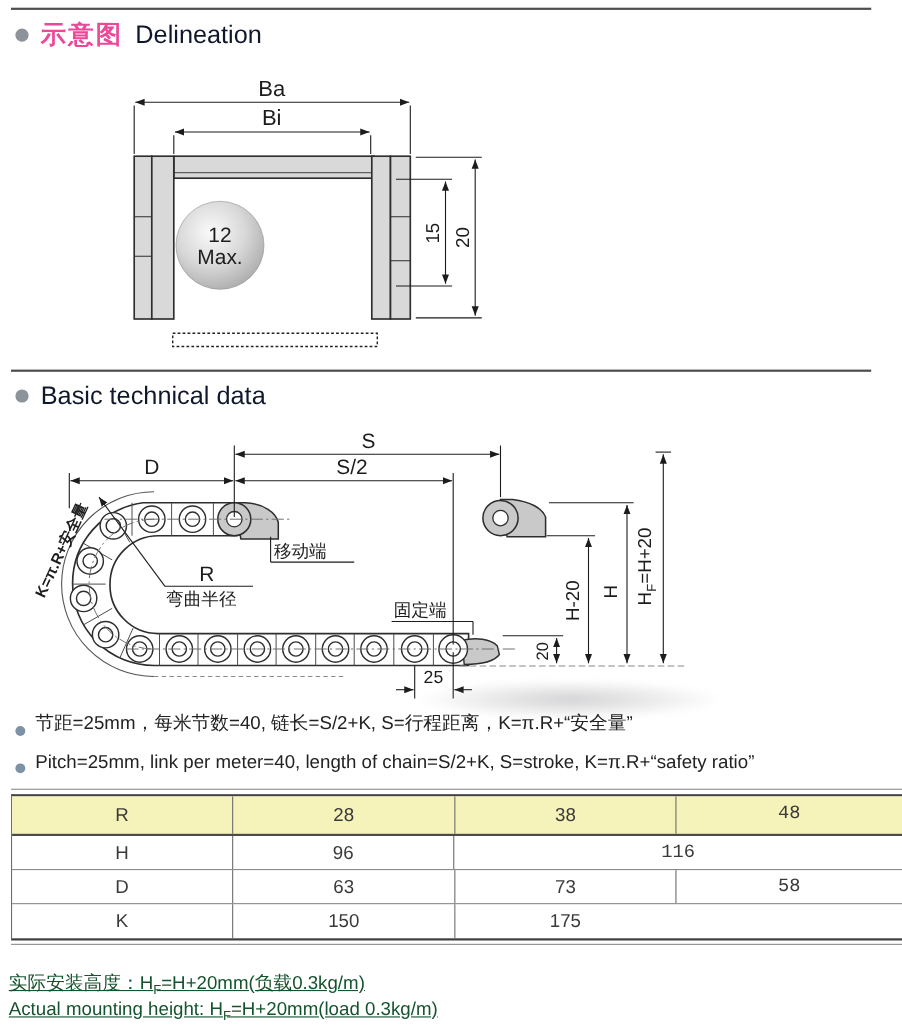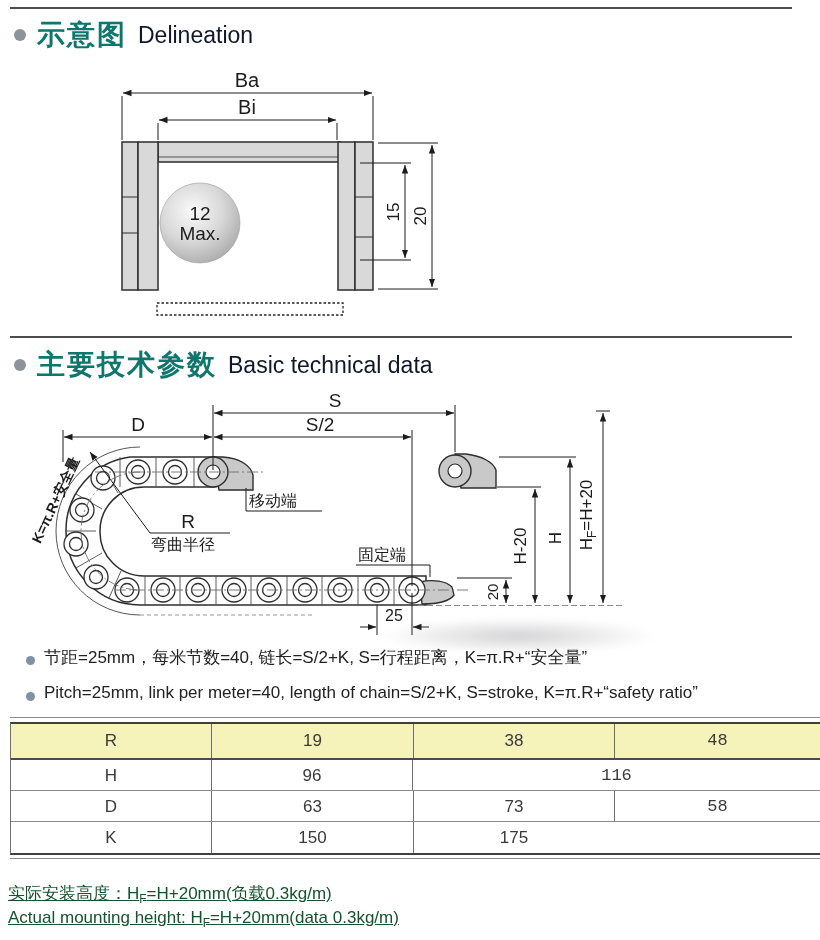--- a/index.html
+++ b/index.html
@@ -3,24 +3,24 @@
 <meta charset="utf-8">
 <style>
   html,body{margin:0;padding:0;}
   body{
     width:820px;height:940px;position:relative;background:#ffffff;
     font-family:"Liberation Sans","DejaVu Sans",sans-serif;color:#2b2b2b;overflow:hidden;
   }
   .rule{position:absolute;left:10px;width:782px;height:2px;background:#4d4d4d;}
   .sec-head{position:absolute;left:14px;display:flex;align-items:center;gap:11px;}
   .sec-bullet{width:12px;height:12px;border-radius:50%;background:#8d939a;flex:0 0 auto;}
-  .sec-zh{font-size:28px;font-weight:bold;color:#0f766e;letter-spacing:2px;}
+  .sec-zh{font-size:23px;font-weight:bold;color:#ec4899;letter-spacing:2px;}
   .sec-en{font-size:23px;color:#0f172a;}
   svg text{font-family:"Liberation Sans","DejaVu Sans",sans-serif;fill:#1c1c1c;}
-  .note-row{position:absolute;left:26px;display:flex;align-items:center;gap:9px;}
+  .note-row{position:absolute;left:14px;display:flex;align-items:flex-end;gap:9px;}
   .note-bullet{width:9px;height:9px;border-radius:50%;background:#7e91a5;margin-top:6px;flex:0 0 auto;}
   .note-text{font-size:17px;color:#222;}
   .tbl-wrap{
     position:absolute;left:10px;top:717px;width:810px;
     border-top:1px solid #8a8a8a;border-bottom:1px solid #8a8a8a;
     padding:4px 0 3px 0;box-sizing:border-box;
   }
   .tbl{border-top:2px solid #3f3f3f;border-bottom:2px solid #3f3f3f;border-left:1px solid #6e6e6e;}
   .t-row{display:flex;height:31px;line-height:31px;box-sizing:border-box;}
   .t-row.hdr{height:36px;line-height:34px;background:#f6f3ba;border-bottom:2px solid #4a4a4a;}
@@ -104,21 +104,20 @@
     <line x1="332" y1="85" x2="332" y2="227" marker-start="url(#arr1)" marker-end="url(#arr1)"></line>
   </g>
   <text x="326" y="156" font-size="17" text-anchor="middle" transform="rotate(-90 326 156)">20</text>
 
   <rect x="57" y="243" width="186" height="12" fill="#ffffff" stroke="#222" stroke-width="1.3" stroke-dasharray="2.5 2"></rect>
 </svg>
 
 <div class="rule" style="top:336px;"></div>
 <div class="sec-head" style="top:346px;">
   <span class="sec-bullet"></span>
-  <span class="sec-zh">主要技术参数</span>
   <span class="sec-en">Basic technical data</span>
 </div>
 
 <svg style="position:absolute;left:20px;top:390px;" width="640" height="260" viewBox="0 0 640 260">
   <defs>
     <marker id="arr2" markerWidth="10" markerHeight="8" refX="8.5" refY="4" orient="auto-start-reverse">
       <path d="M0,0.8 L8.5,4 L0,7.2 Z" fill="#1c1c1c"></path>
     </marker>
   </defs>
 
@@ -283,21 +282,21 @@
 </div>
 <div class="note-row" style="top:683px;">
   <span class="note-bullet"></span>
   <span class="note-text">Pitch=25mm, link per meter=40, length of chain=S/2+K, S=stroke, K=π.R+“safety ratio”</span>
 </div>
 
 <div class="tbl-wrap">
   <div class="tbl">
     <div class="t-row hdr">
       <div class="t-cell c0">R</div>
-      <div class="t-cell c1">19</div>
+      <div class="t-cell c1">28</div>
       <div class="t-cell c2">38</div>
       <div class="t-cell c3">48</div>
     </div>
     <div class="t-row mid">
       <div class="t-cell c0">H</div>
       <div class="t-cell c2">96</div>
       <div class="t-cell c3">116</div>
     </div>
     <div class="t-row mid">
       <div class="t-cell c0">D</div>
@@ -307,13 +306,13 @@
     </div>
     <div class="t-row">
       <div class="t-cell c0">K</div>
       <div class="t-cell c1">150</div>
       <div class="t-cell c2">175</div>
     </div>
   </div>
 </div>
 
 <div class="footer-line" style="top:882px;"><span>实际安装高度：H</span><sub>F</sub><span>=H+20mm(负载0.3kg/m)</span></div>
-<div class="footer-line" style="top:908px;"><span>Actual mounting height: H</span><sub>F</sub><span>=H+20mm(data 0.3kg/m)</span></div>
+<div class="footer-line" style="top:908px;"><span>Actual mounting height: H</span><sub>F</sub><span>=H+20mm(load 0.3kg/m)</span></div>
 
 </body></html>

